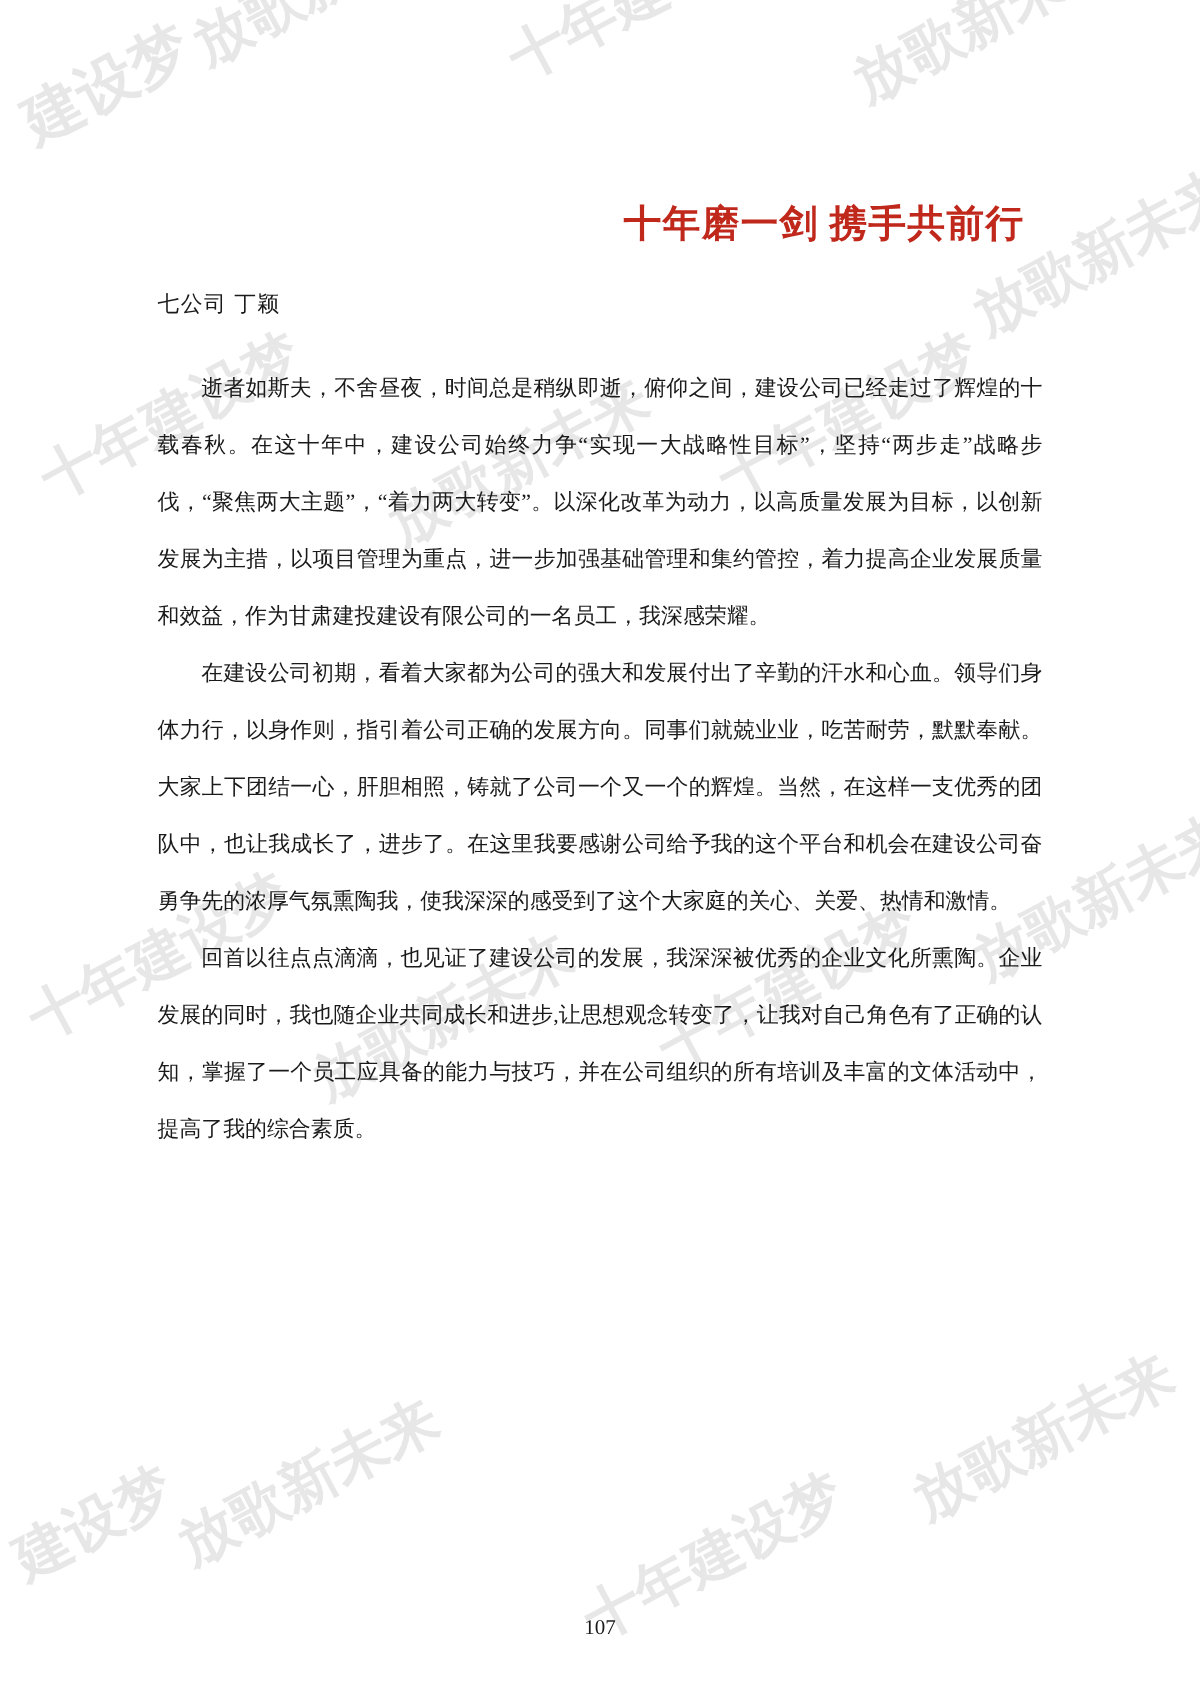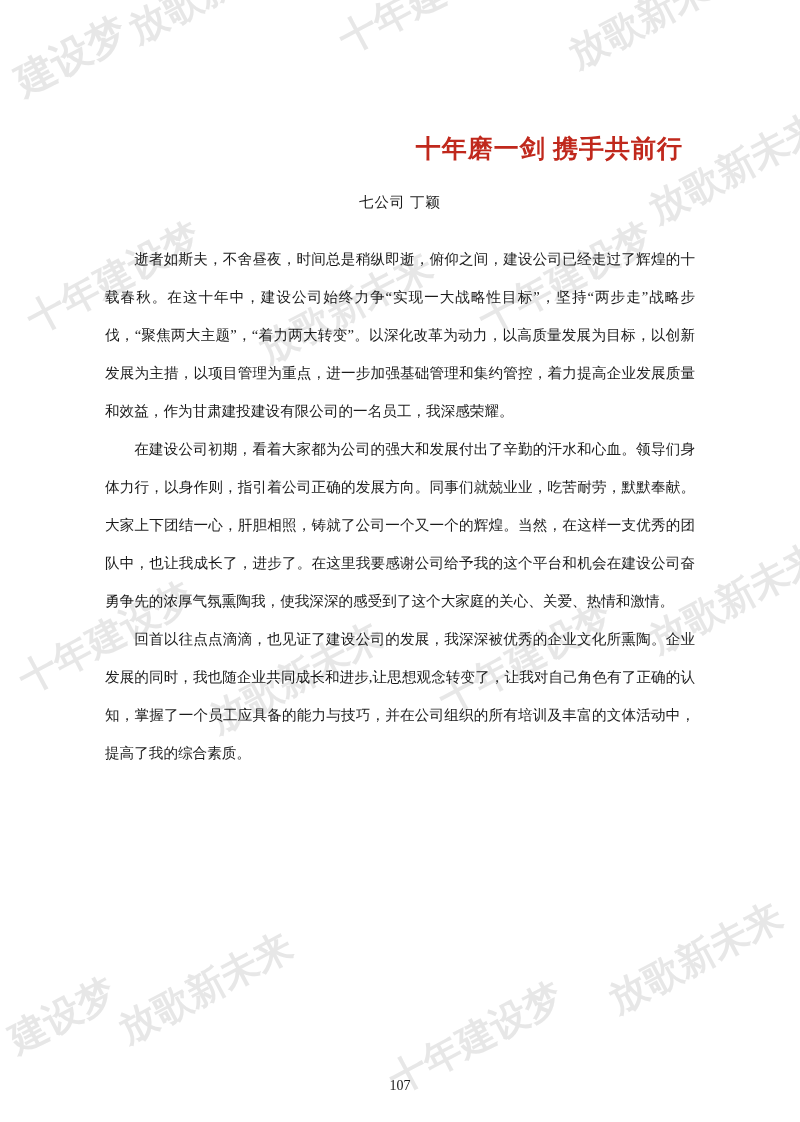--- a/index.html
+++ b/index.html
@@ -52,21 +52,20 @@
     color: #c0281c;
     font-size: 25px;
     font-weight: bold;
     letter-spacing: 1px;
     font-family: "Liberation Serif", "DejaVu Serif", serif;
   }
 
   #doc-author {
     margin: 0;
     padding-top: 16px;
-    text-align: center;
     font-size: 14.5px;
     color: #1a1a1a;
     letter-spacing: 1px;
   }
 
   #body-text {
     padding-top: 28px;
   }
 
   .para {

